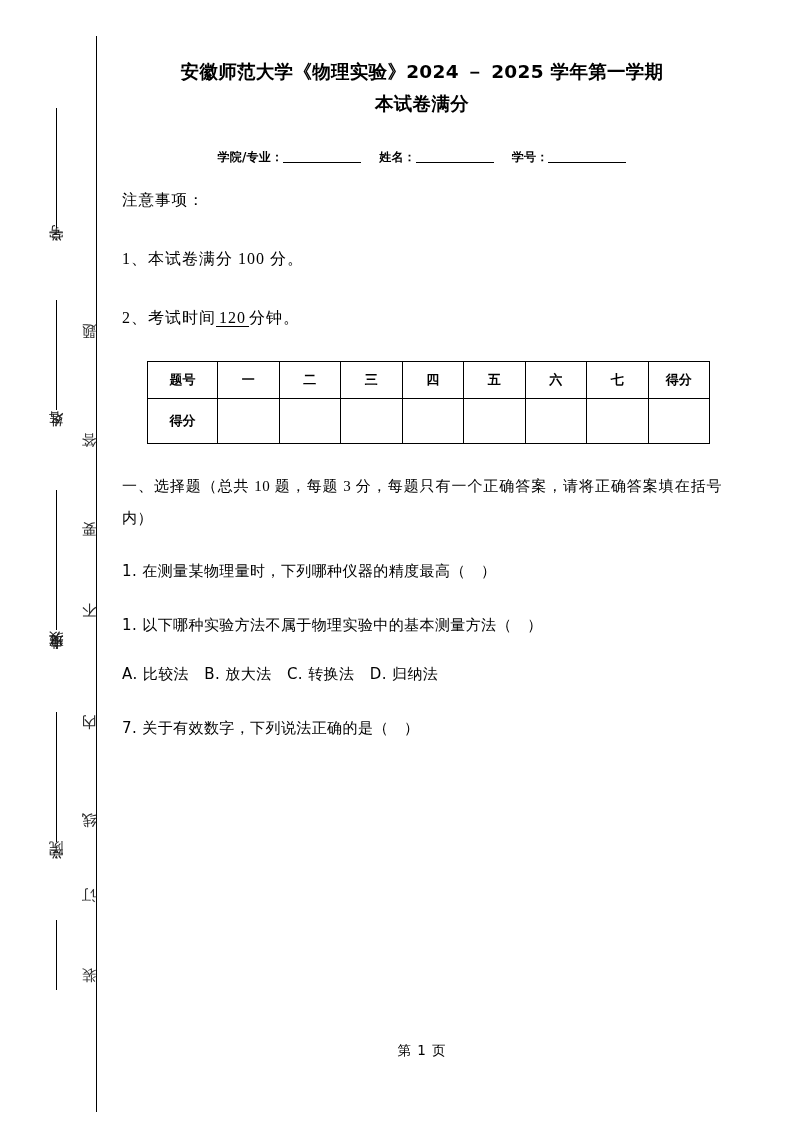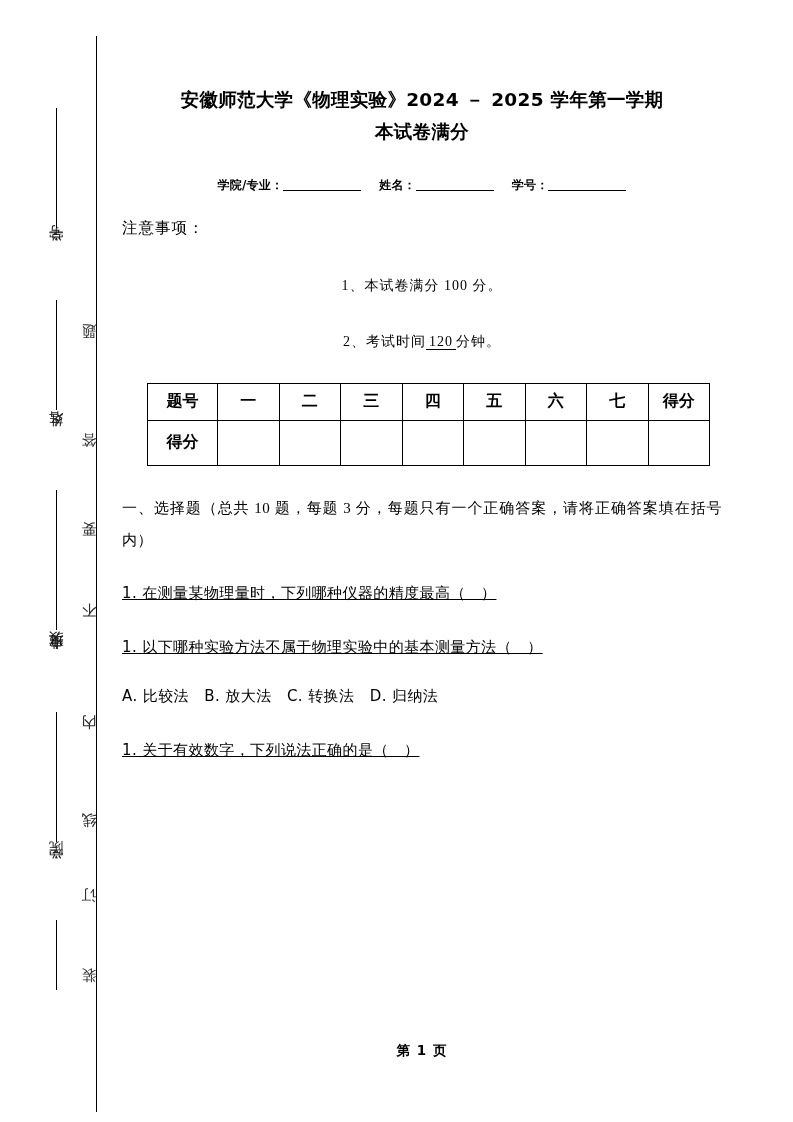--- a/index.html
+++ b/index.html
@@ -86,21 +86,21 @@
   }
 
   .doc-title {
     font-family: "DejaVu Sans", "Liberation Sans", sans-serif;
     font-weight: bold;
     font-size: 18.5px;
     text-align: center;
     line-height: 1.75;
     letter-spacing: 0.3px;
     margin: 0;
-    padding-top: 84px;
+    padding-top: 56px;
   }
   .doc-title .ttl-line2 { display: block; }
 
   .info-line {
     font-family: "DejaVu Sans", "Liberation Sans", sans-serif;
     font-weight: bold;
     font-size: 12px;
     margin-top: 28px;
     text-align: center;
     letter-spacing: 0.2px;
@@ -113,44 +113,43 @@
     vertical-align: -2px;
   }
   .info-line .gap { display: inline-block; width: 18px; }
 
   .notice-head {
     font-size: 15.5px;
     margin-top: 24px;
     letter-spacing: 1px;
   }
   .notice-item {
-    font-size: 14px;
+    font-size: 16px;
     margin-top: 38px;
     letter-spacing: 1px;
-    text-align: center;
   }
   .notice-item .ul-val {
     border-bottom: 1.3px solid #000;
     padding: 0 3px;
   }
 
   
   .score-table-wrap { margin-top: 32px; }
   table.score-table {
     border-collapse: collapse;
     width: 563px;
     table-layout: fixed;
     margin-left: 25px;
   }
   table.score-table td {
     border: 1.4px solid #000;
     text-align: center;
     font-family: "DejaVu Sans", "Liberation Sans", sans-serif;
     font-weight: bold;
-    font-size: 16px;
+    font-size: 13px;
     height: 36px;
   }
   table.score-table td.row-head { width: 67px; text-align: center; }
   table.score-table tr.r-head td { height: 34px; }
   table.score-table tr.r-body td { height: 42px; }
 
   
   .section-head {
     font-size: 15px;
     margin-top: 26px;
@@ -158,39 +157,38 @@
     text-align: justify;
     letter-spacing: 0.4px;
     font-family: Liberation Serif, serif;
   }
   .q-stem {
     font-size: 15px;
     margin-top: 22px;
     line-height: 2.1;
     letter-spacing: 0.4px;
     font-family: "DejaVu Sans", "Liberation Sans", sans-serif;
-    text-decoration: underline;
   }
   .q-opts {
     font-size: 15px;
     margin-top: 18px;
     line-height: 2.1;
     text-align: justify;
     letter-spacing: 0.4px;
     font-family: "DejaVu Sans", "Liberation Sans", sans-serif;
   }
 
   .page-footer {
     position: absolute;
     left: 0;
     top: 1042px;
     width: 600px;
     text-align: center;
     font-family: "DejaVu Sans", "Liberation Sans", sans-serif;
-    font-weight: bold;
+    font-weight: normal;
     font-size: 13.5px;
     letter-spacing: 1px;
   }
 </style>
 </head>
 <body>
 
 <div id="page">
 
   <div id="binding-margin">
@@ -265,18 +263,18 @@
         </table>
     </div>
 
     <div class="section-head">一、选择题（总共 10 题，每题 3 分，每题只有一个正确答案，请将正确答案填在括号内）</div>
 
     <div class="q-stem">1. 在测量某物理量时，下列哪种仪器的精度最高（　）</div>
 
     <div class="q-stem">1. 以下哪种实验方法不属于物理实验中的基本测量方法（　）</div>
     <div class="q-opts">A. 比较法　B. 放大法　C. 转换法　D. 归纳法</div>
 
-    <div class="q-stem">1. 关于有效数字，下列说法正确的是（　）</div>
+    <div class="q-stem">7. 关于有效数字，下列说法正确的是（　）</div>
 
     <div class="page-footer">第 1 页</div>
   </div>
 
 </div>
 
 </body></html>

